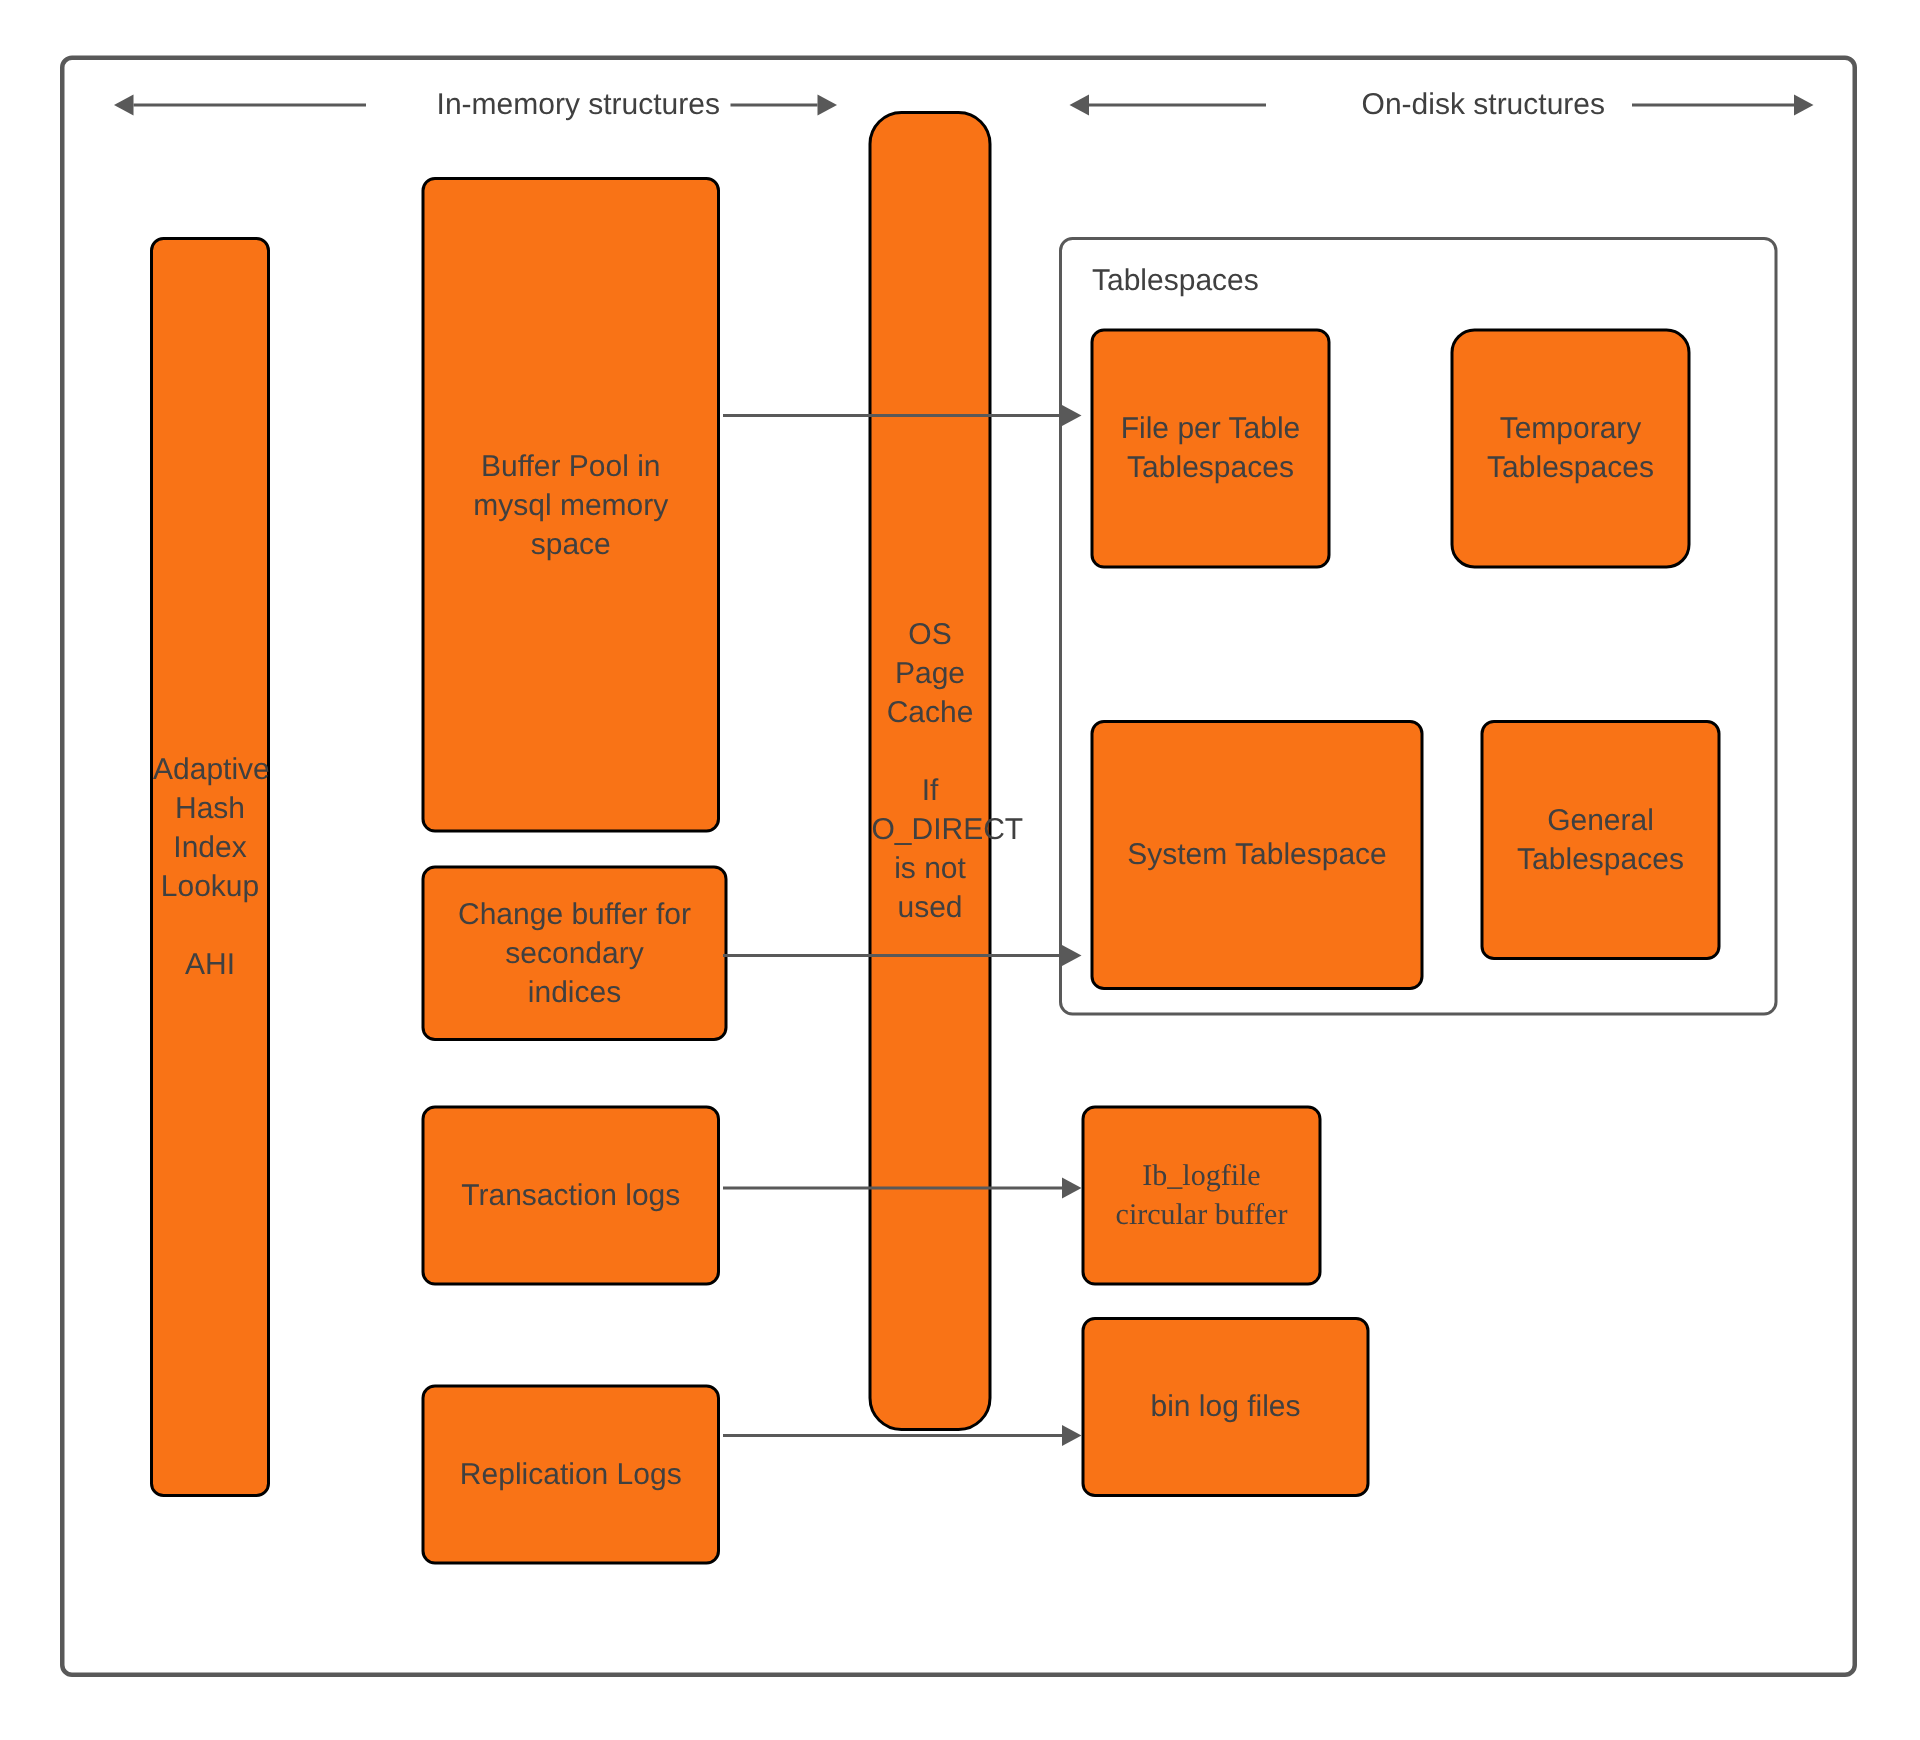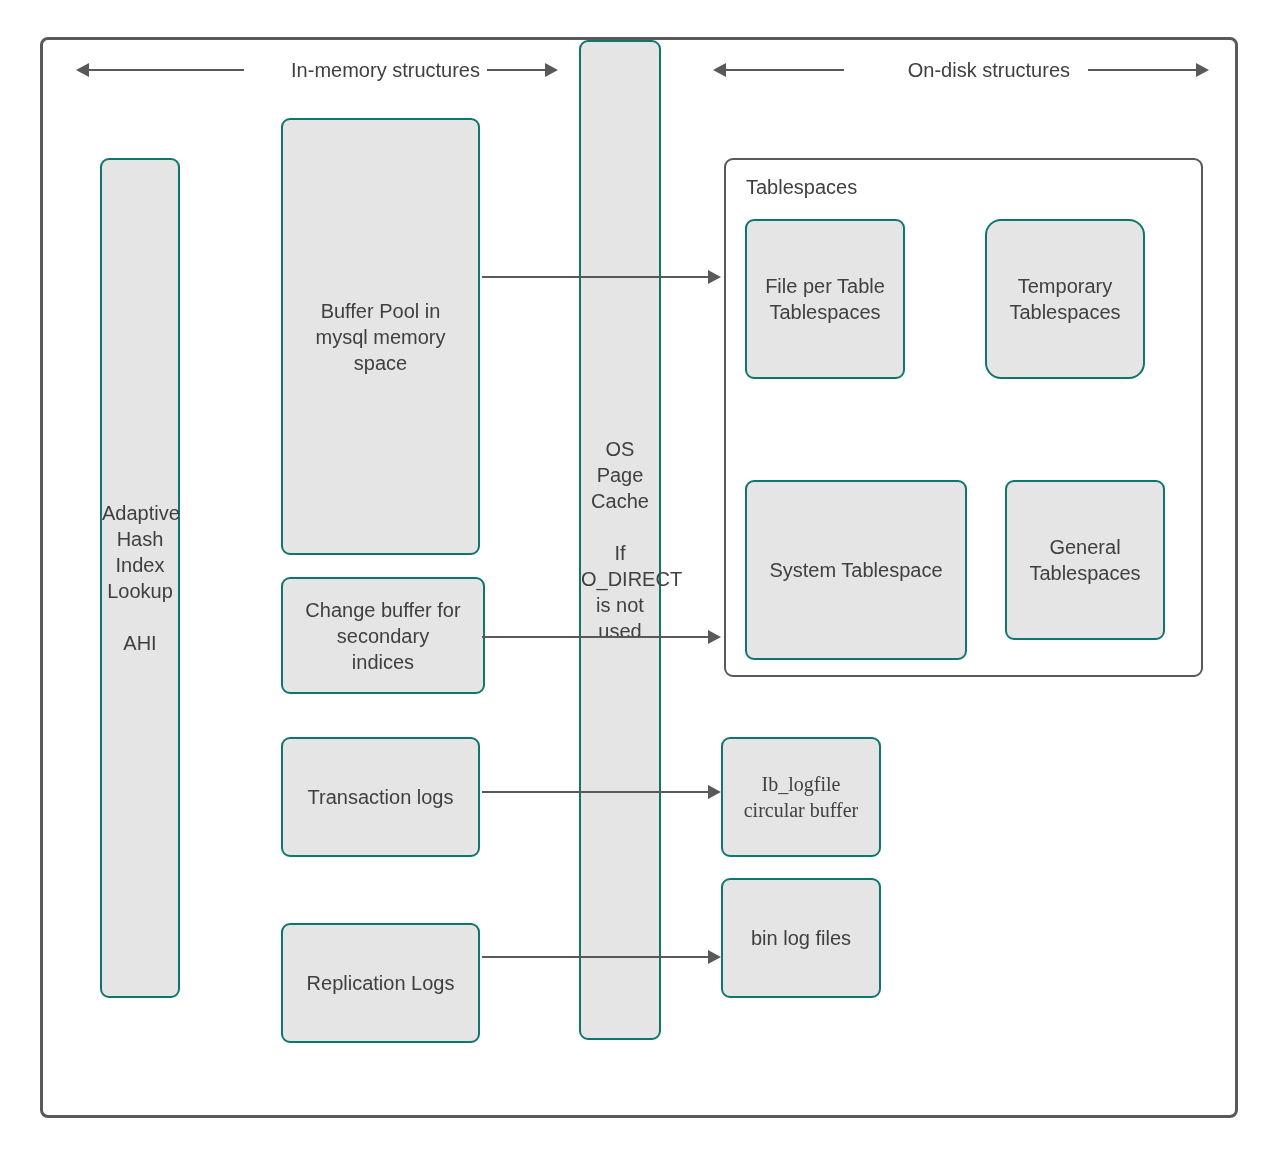--- a/index.html
+++ b/index.html
@@ -13,23 +13,23 @@
   }
   .outer-frame{
     position:absolute;
     border:3px solid #595959;
     border-radius:8px;
     background:transparent;
     box-sizing:border-box;
   }
   .box{
     position:absolute;
-    border:2px solid #0f766e;
+    border:2px solid #000000;
     border-radius:9px;
-    background:#e5e5e5;
+    background:#f97316;
     box-sizing:border-box;
     display:flex;
     align-items:center;
     justify-content:center;
     text-align:center;
     font-size:20px;
     line-height:26px;
     z-index:2;
   }
   .box .box-label{
@@ -120,32 +120,32 @@
   </div>
 
   <div class="box" style="left:281px;top:737px;width:199px;height:120px;">
     <span class="box-label">Transaction logs</span>
   </div>
 
   <div class="box" style="left:281px;top:923px;width:199px;height:120px;">
     <span class="box-label">Replication Logs</span>
   </div>
 
-  <div class="box os" style="left:579px;top:40px;width:82px;height:1000px;">
+  <div class="box os" style="left:579px;top:74px;width:82px;height:880px;border-radius:22px;">
     <span class="box-label">OS
 Page
 Cache
 
 If
 O_DIRECT
 is not
 used</span>
   </div>
 
-  <div class="group" style="left:724px;top:158px;width:479px;height:519px;">
+  <div class="group" style="left:706px;top:158px;width:479px;height:519px;">
     <span class="group-label">Tablespaces</span>
 
     <div class="box" style="left:19px;top:59px;width:160px;height:160px;">
       <span class="box-label">File per Table
 Tablespaces</span>
     </div>
 
     <div class="box" style="left:259px;top:59px;width:160px;height:160px;border-radius:16px;">
       <span class="box-label">Temporary
 Tablespaces</span>
@@ -160,21 +160,21 @@
       <span class="box-label">General
 Tablespaces</span>
     </div>
   </div>
 
   <div class="box" style="left:721px;top:737px;width:160px;height:120px;font-family:Liberation Serif, serif;">
     <span class="box-label">Ib_logfile
 circular buffer</span>
   </div>
 
-  <div class="box" style="left:721px;top:878px;width:160px;height:120px;">
+  <div class="box" style="left:721px;top:878px;width:192px;height:120px;">
     <span class="box-label">bin log files</span>
   </div>
 
   <div>
     <div class="hline" style="left:482px;top:276px;width:226px;"></div>
     <div class="head-right" style="left:708px;top:270px;"></div>
   </div>
 
   <div>
     <div class="hline" style="left:482px;top:636px;width:226px;"></div>

